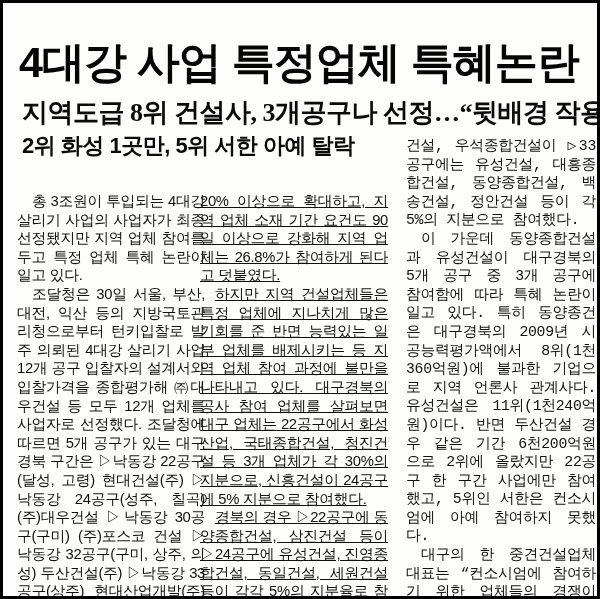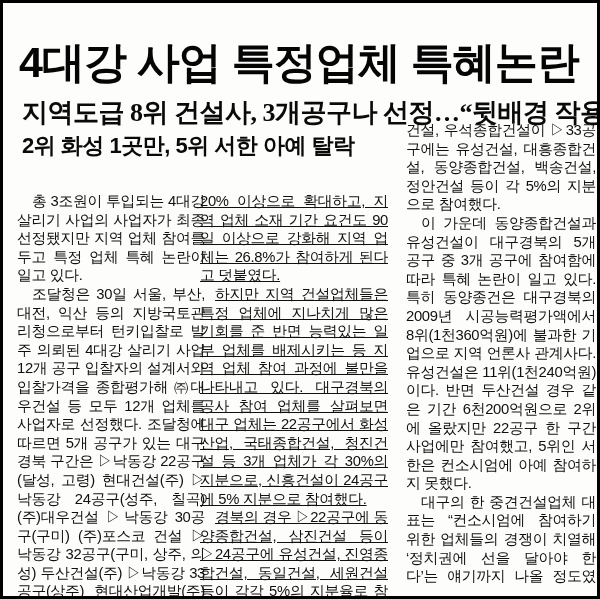--- a/index.html
+++ b/index.html
@@ -62,21 +62,21 @@
     line-height: 18.6px;
     text-align: justify;
     color: #101010;
     letter-spacing: -0.3px;
   }
   .col p { margin: 0; padding: 0; }
   .col p.indent { text-indent: 15px; }
 
   .col1 { left: 14px;  top: 189px; width: 188px; height: 405px; overflow: hidden; }
   .col2 { left: 197px; top: 189px; width: 188px; height: 405px; overflow: hidden; text-decoration: underline; }
-  .col3 { left: 403px; top: 118px; width: 190px; height: 463px; overflow: hidden; }
+  .col3 { left: 403px; top: 134px; width: 190px; height: 463px; overflow: hidden; font-family: Liberation Mono, monospace; }
 </style>
 </head>
 <body>
 
 <div class="sheet">
 
   <h1 class="headline">4대강 사업 특정업체 특혜논란</h1>
 
   <h2 class="subheadline">지역도급 8위 건설사, 3개공구나 선정…“뒷배경 작용 의혹”</h2>
 

